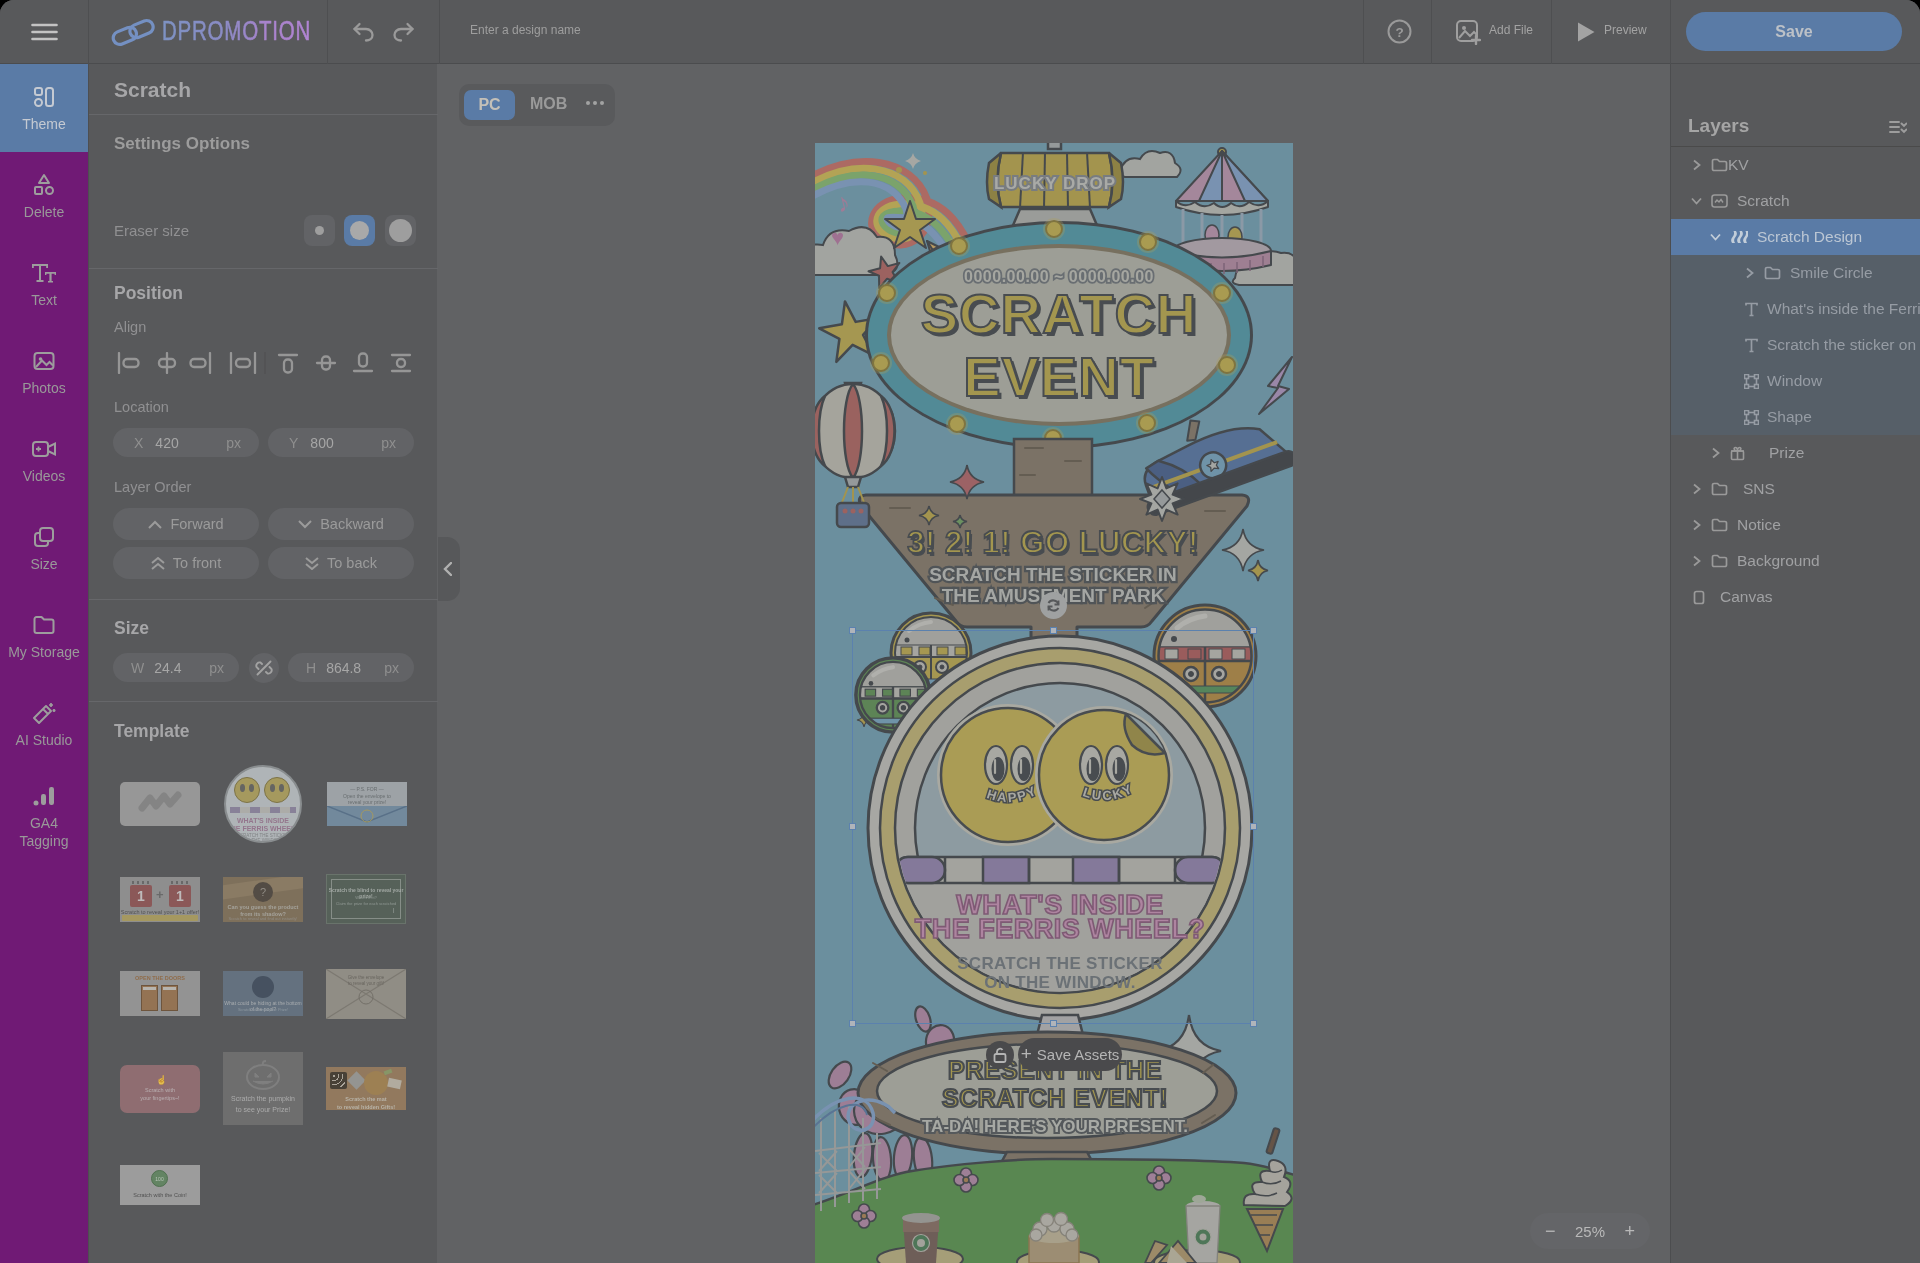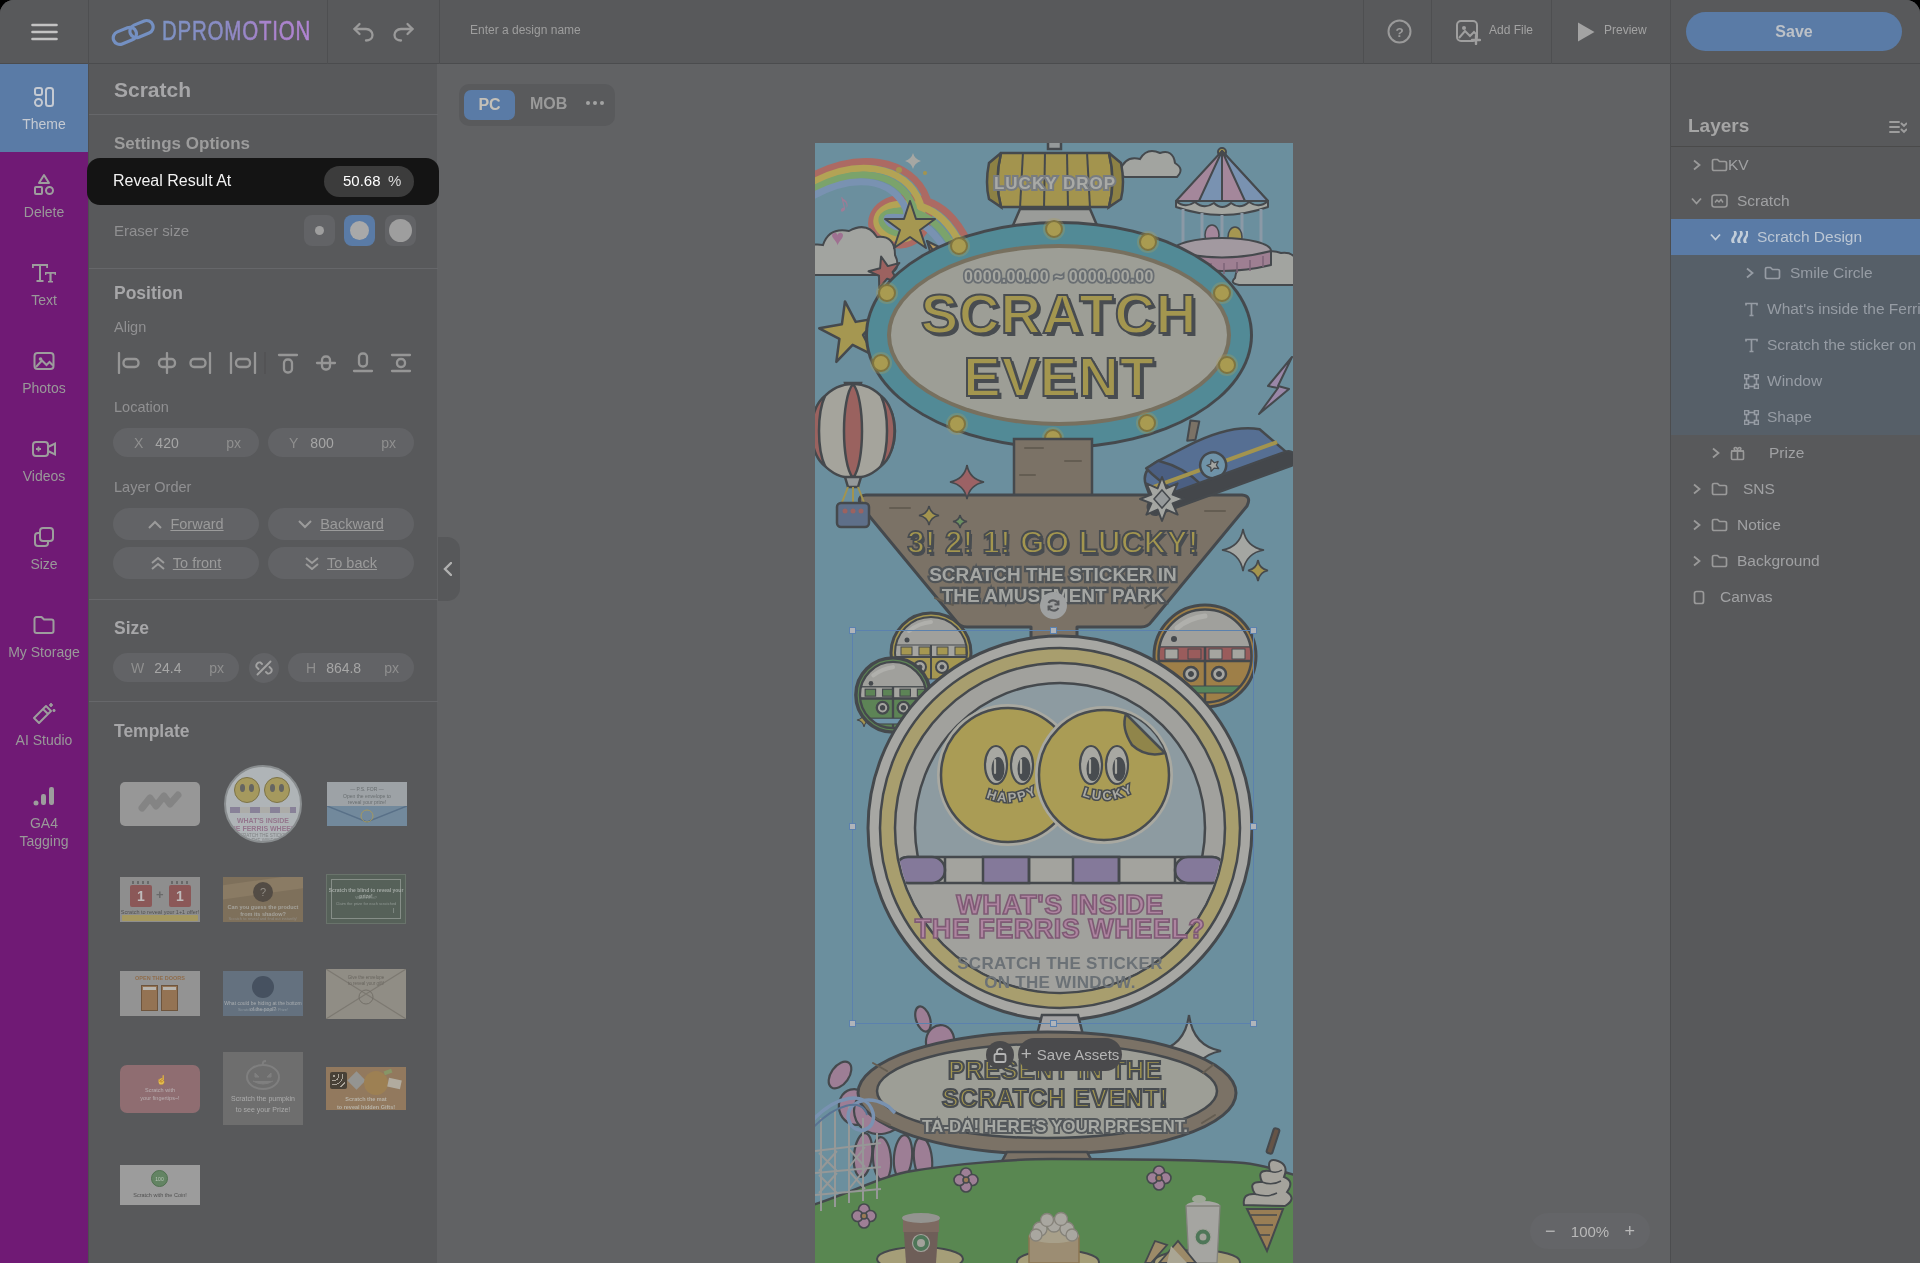--- a/index.html
+++ b/index.html
@@ -27,21 +27,21 @@
   .rail-item.active { background:#5a7ba6; color:#c5cad2; }
   
   .panel { position:absolute; left:88px; top:64px; width:349px; height:1199px; background:#58595b;
            border-left:1px solid #4e4f51; }
   .panel .sdiv { position:absolute; left:0; width:349px; height:1px; background:#66676a; }
   .ptitle { position:absolute; left:25px; color:#a6a6a8; font-weight:bold; }
   .plabel { position:absolute; left:25px; color:#909092; font-size:15px; }
   .pillin { position:absolute; height:29px; background:#626366; border-radius:15px;
             display:flex; align-items:center; color:#989898; font-size:14px; }
   .pbtn { position:absolute; height:32px; background:#626366; border-radius:16px;
-          display:flex; align-items:center; justify-content:center; gap:8px; color:#9b9b9b; font-size:14.5px;text-decoration:underline; }
+          display:flex; align-items:center; justify-content:center; gap:8px; color:#9b9b9b; font-size:14.5px; }
   
   .canvas-area { position:absolute; left:437px; top:64px; width:1233px; height:1199px; background:#616264; }
   .tabs { position:absolute; left:459px; top:84px; width:156px; height:42px; background:#595a5c; border-radius:10px; }
   .pcbtn { position:absolute; left:464px; top:90px; width:51px; height:30px; background:#5a7ba6; border-radius:7px;
            color:#c4c0b8; font-size:16px; font-weight:bold; display:flex; align-items:center; justify-content:center; }
   
   .rpanel { position:absolute; left:1670px; top:64px; width:250px; height:1199px; background:#58595b;
             border-left:1px solid #4c4d4f; }
   .rtop { position:absolute; left:0; top:0; width:250px; height:40px; border-bottom:1px solid #4d4e50; }
   .rtop .seg { position:absolute; top:0; height:40px; display:flex; align-items:center; justify-content:center;
@@ -988,24 +988,17 @@
       <rect x="1.5" y="7" width="11" height="8" rx="1.5"></rect>
         <path d="M4,7 V4.5 A3,3 0 0 1 9.5,3"></path>
     </svg>
   </div>
   <div class="abs" style="left:1018px;top:1038px;width:104px;height:33px;border-radius:17px;background:#4a4a4c;z-index:12;display:flex;align-items:center;justify-content:center;gap:5px;color:#b5b5b5;font-size:15px">
     <span style="font-size:19px;font-weight:300;margin-top:-2px">+</span>Save Assets
   </div>
 
   <div class="abs" style="left:1530px;top:1213px;width:120px;height:36px;border-radius:18px;background:#646568;display:flex;align-items:center;justify-content:space-between;padding:0 15px;color:#b9b9b9;font-size:15px">
     <span style="font-size:18px">−</span>
-      <span>100%</span>
+      <span>25%</span>
       <span style="font-size:18px">+</span>
   </div>
 
-  <div class="spot">
-    <div class="lbl">Reveal Result At</div>
-    <div class="pill">
-        <span style="position:absolute;left:19px;top:6px">50.68</span>
-        <span style="position:absolute;left:64px;top:6px;color:#d8d8d8">%</span>
-      </div>
-  </div>
 </div>
 
 </body></html>

